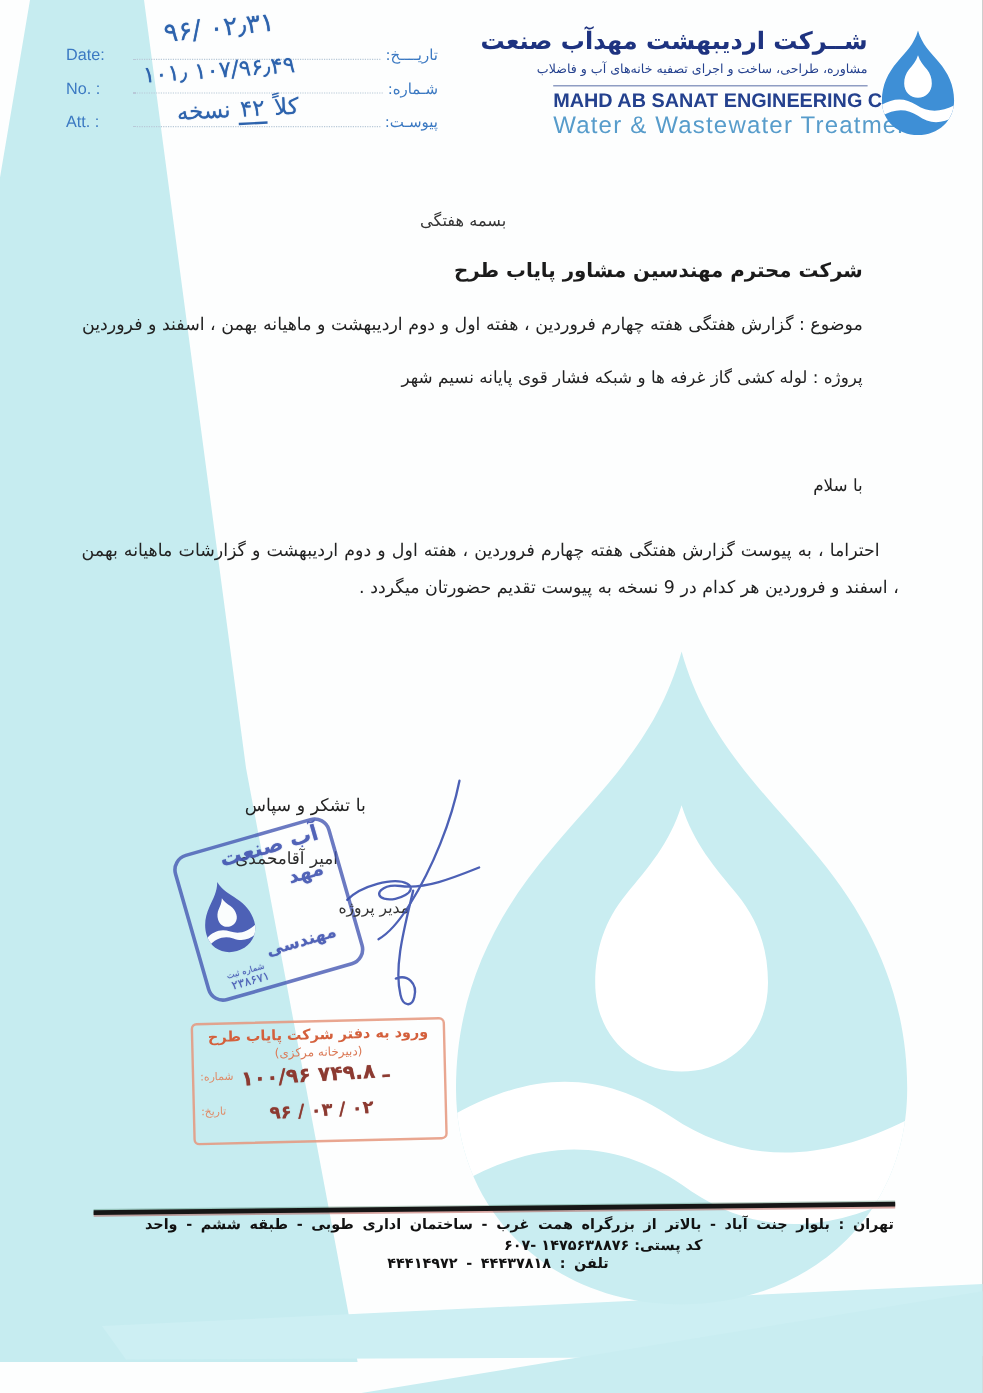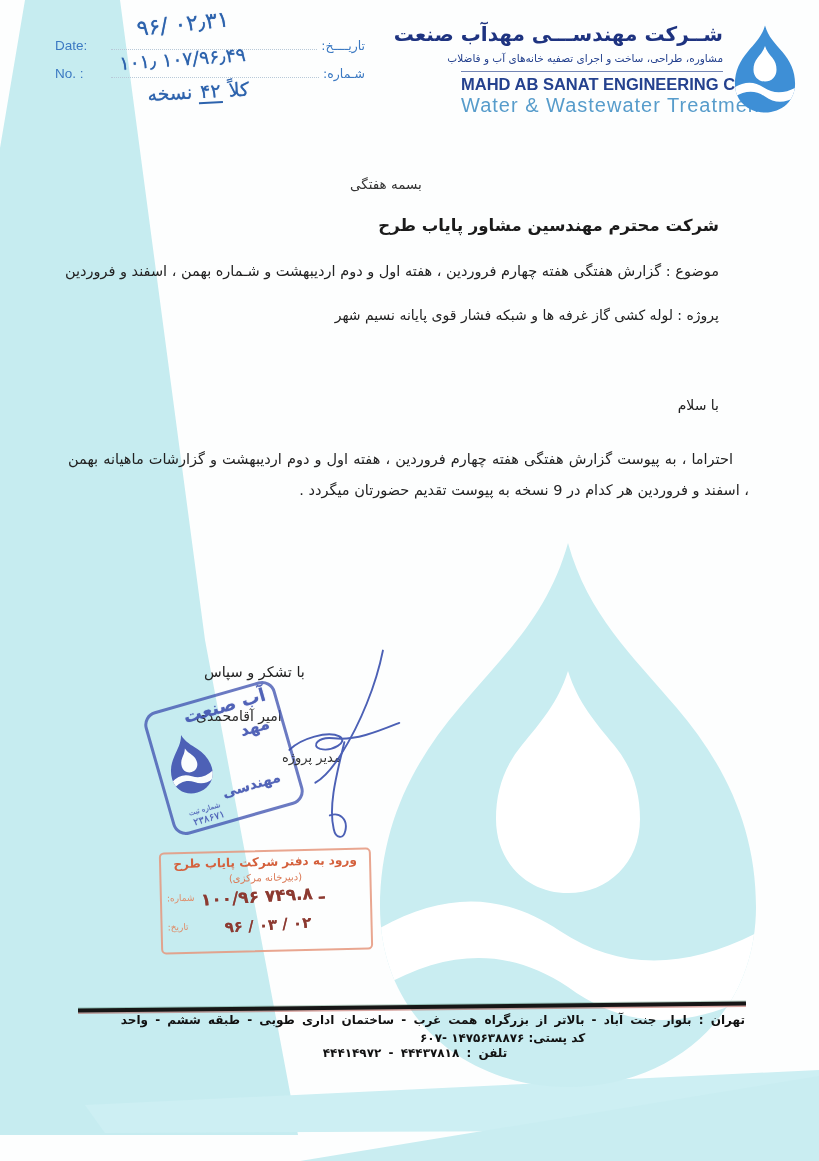--- a/index.html
+++ b/index.html
@@ -93,43 +93,48 @@
   <div class="field-row" style="top:61px;z-index:2;">
     <span class="f-en">No. :</span>
     <span class="leader"></span>
     <span class="f-fa">شـماره:</span>
   </div>
   <div class="field-row" style="top:33px;z-index:2;">
     <span class="f-en">Date:</span>
     <span class="leader"></span>
     <span class="f-fa">تاریــــخ:</span>
   </div>
+  <div class="field-row" style="top:89px;z-index:2;">
+    <span class="f-en">Att. :</span>
+    <span class="leader"></span>
+    <span class="f-fa">پیوسـت:</span>
+  </div>
 
   <div class="abs hw" style="left:138px;top:16px;font-size:22px;transform:rotate(-6deg);z-index:3;">
        <span class="hw-num">۹۶/ ۰۲٫۳۱</span></div>
   <div class="abs hw" style="left:120px;top:52px;font-size:19px;transform:rotate(-4deg);z-index:3;">
        <span class="hw-num">۱۰۱٫ ۱۰۷/۹۶٫۴۹</span></div>
   <div class="abs hw" style="left:148px;top:83px;font-size:19px;transform:rotate(-3deg);z-index:3;">
     <span>کلاً</span>
     <span style="border-bottom:2px solid #2d63ad;padding:0 2px;">۴۲</span>
     <span>نسخه</span>
   </div>
 
-  <div class="co-fa" style="z-index:2;">شــرکت مهندســـی مهدآب صنعت</div>
+  <div class="co-fa" style="z-index:2;">شــرکت اردیبهشت مهدآب صنعت</div>
   <div class="co-tag-fa" style="z-index:2;">مشاوره، طراحی، ساخت و اجرای تصفیه خانه‌های آب و فاضلاب</div>
   <div class="co-rule" style="z-index:2;"></div>
   <div class="co-en" style="z-index:2;">MAHD AB SANAT ENGINEERING Co.</div>
   <div class="co-tag-en" style="z-index:2;">Water &amp; Wastewater Treatment</div>
   <svg class="abs" style="left:733px;top:24px;color:#3e8fd6;z-index:2;" width="64" height="90" viewBox="0 0 100 140">
     <use href="#drop-logo" xlink:href="#drop-logo"></use>
   </svg>
 
   <div class="bism fa" style="z-index:1;">بسمه هفتگی</div>
   <div class="addressee fa" style="z-index:1;">شرکت محترم مهندسین مشاور پایاب طرح</div>
-  <div class="subject fa" style="z-index:1;">موضوع : گزارش هفتگی هفته چهارم فروردین ، هفته اول و دوم اردیبهشت و شـماره بهمن ، اسفند و فروردین</div>
+  <div class="subject fa" style="z-index:1;">موضوع : گزارش هفتگی هفته چهارم فروردین ، هفته اول و دوم اردیبهشت و ماهیانه بهمن ، اسفند و فروردین</div>
   <div class="project fa" style="z-index:1;">پروژه : لوله کشی گاز غرفه ها و شبکه فشار قوی پایانه نسیم شهر</div>
   <div class="salam fa" style="z-index:1;">با سلام</div>
   <div class="para fa" style="z-index:1;">احتراما ، به پیوست گزارش هفتگی هفته چهارم فروردین ، هفته اول و دوم اردیبهشت و گزارشات ماهیانه بهمن ، اسفند و فروردین هر کدام در 9 نسخه به پیوست تقدیم حضورتان میگردد .</div>
   <div class="closing fa" style="z-index:1;">با تشکر و سپاس</div>
   <div class="signer fa" style="z-index:1;">امیر آقامحمدی</div>
   <div class="role fa" style="z-index:3;">مدیر پروژه</div>
 
   <div class="stamp-blue" style="z-index:2;">
     <span style="top:0px;right:8px;font-size:18px;font-weight:bold;">آب صنعت</span>
     <span style="top:30px;right:12px;font-size:16px;font-weight:bold;">مهد</span>

